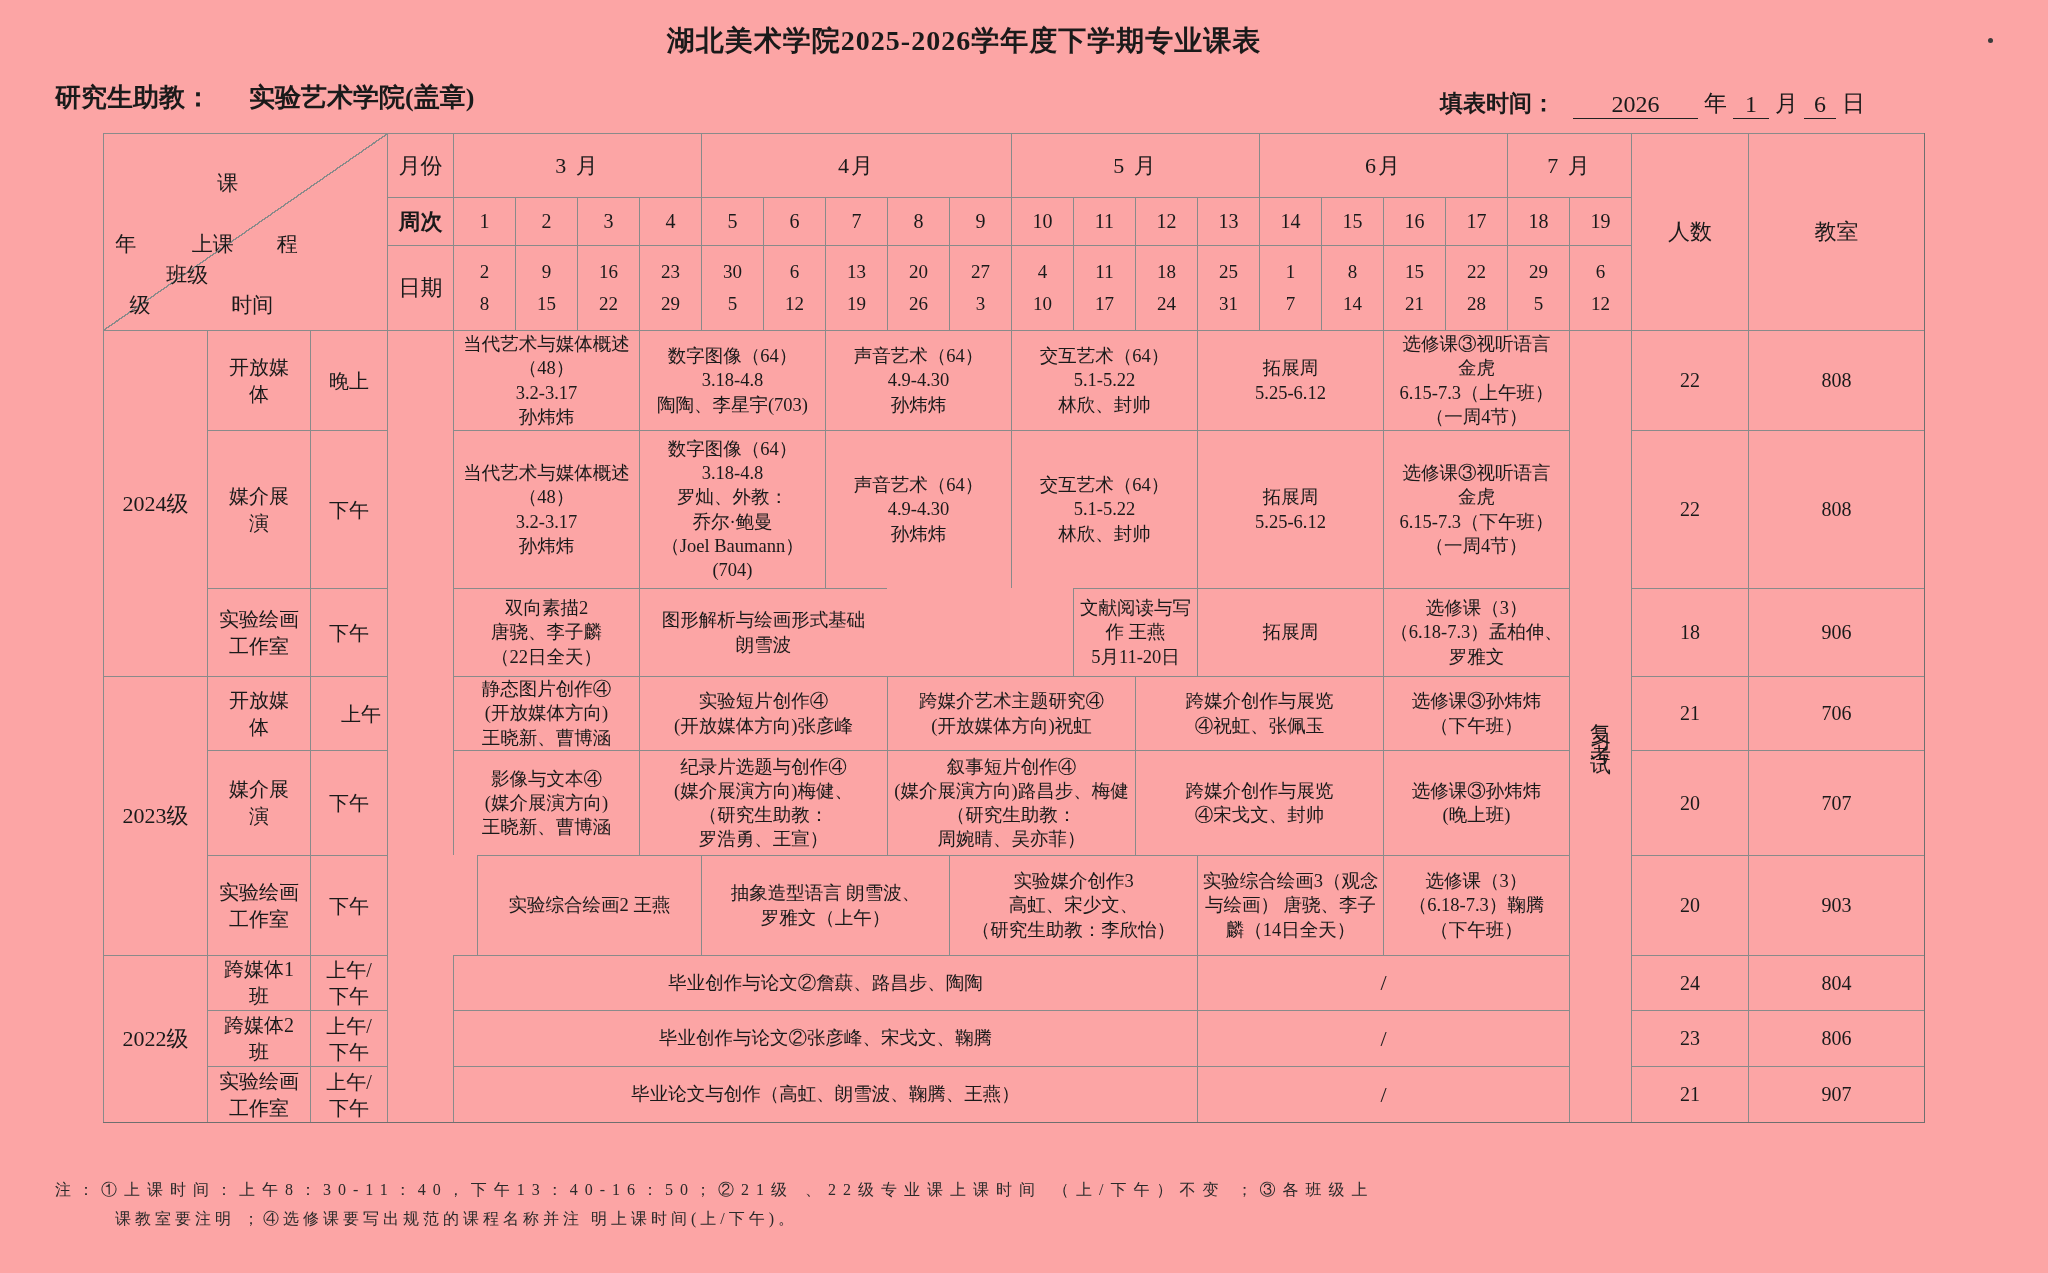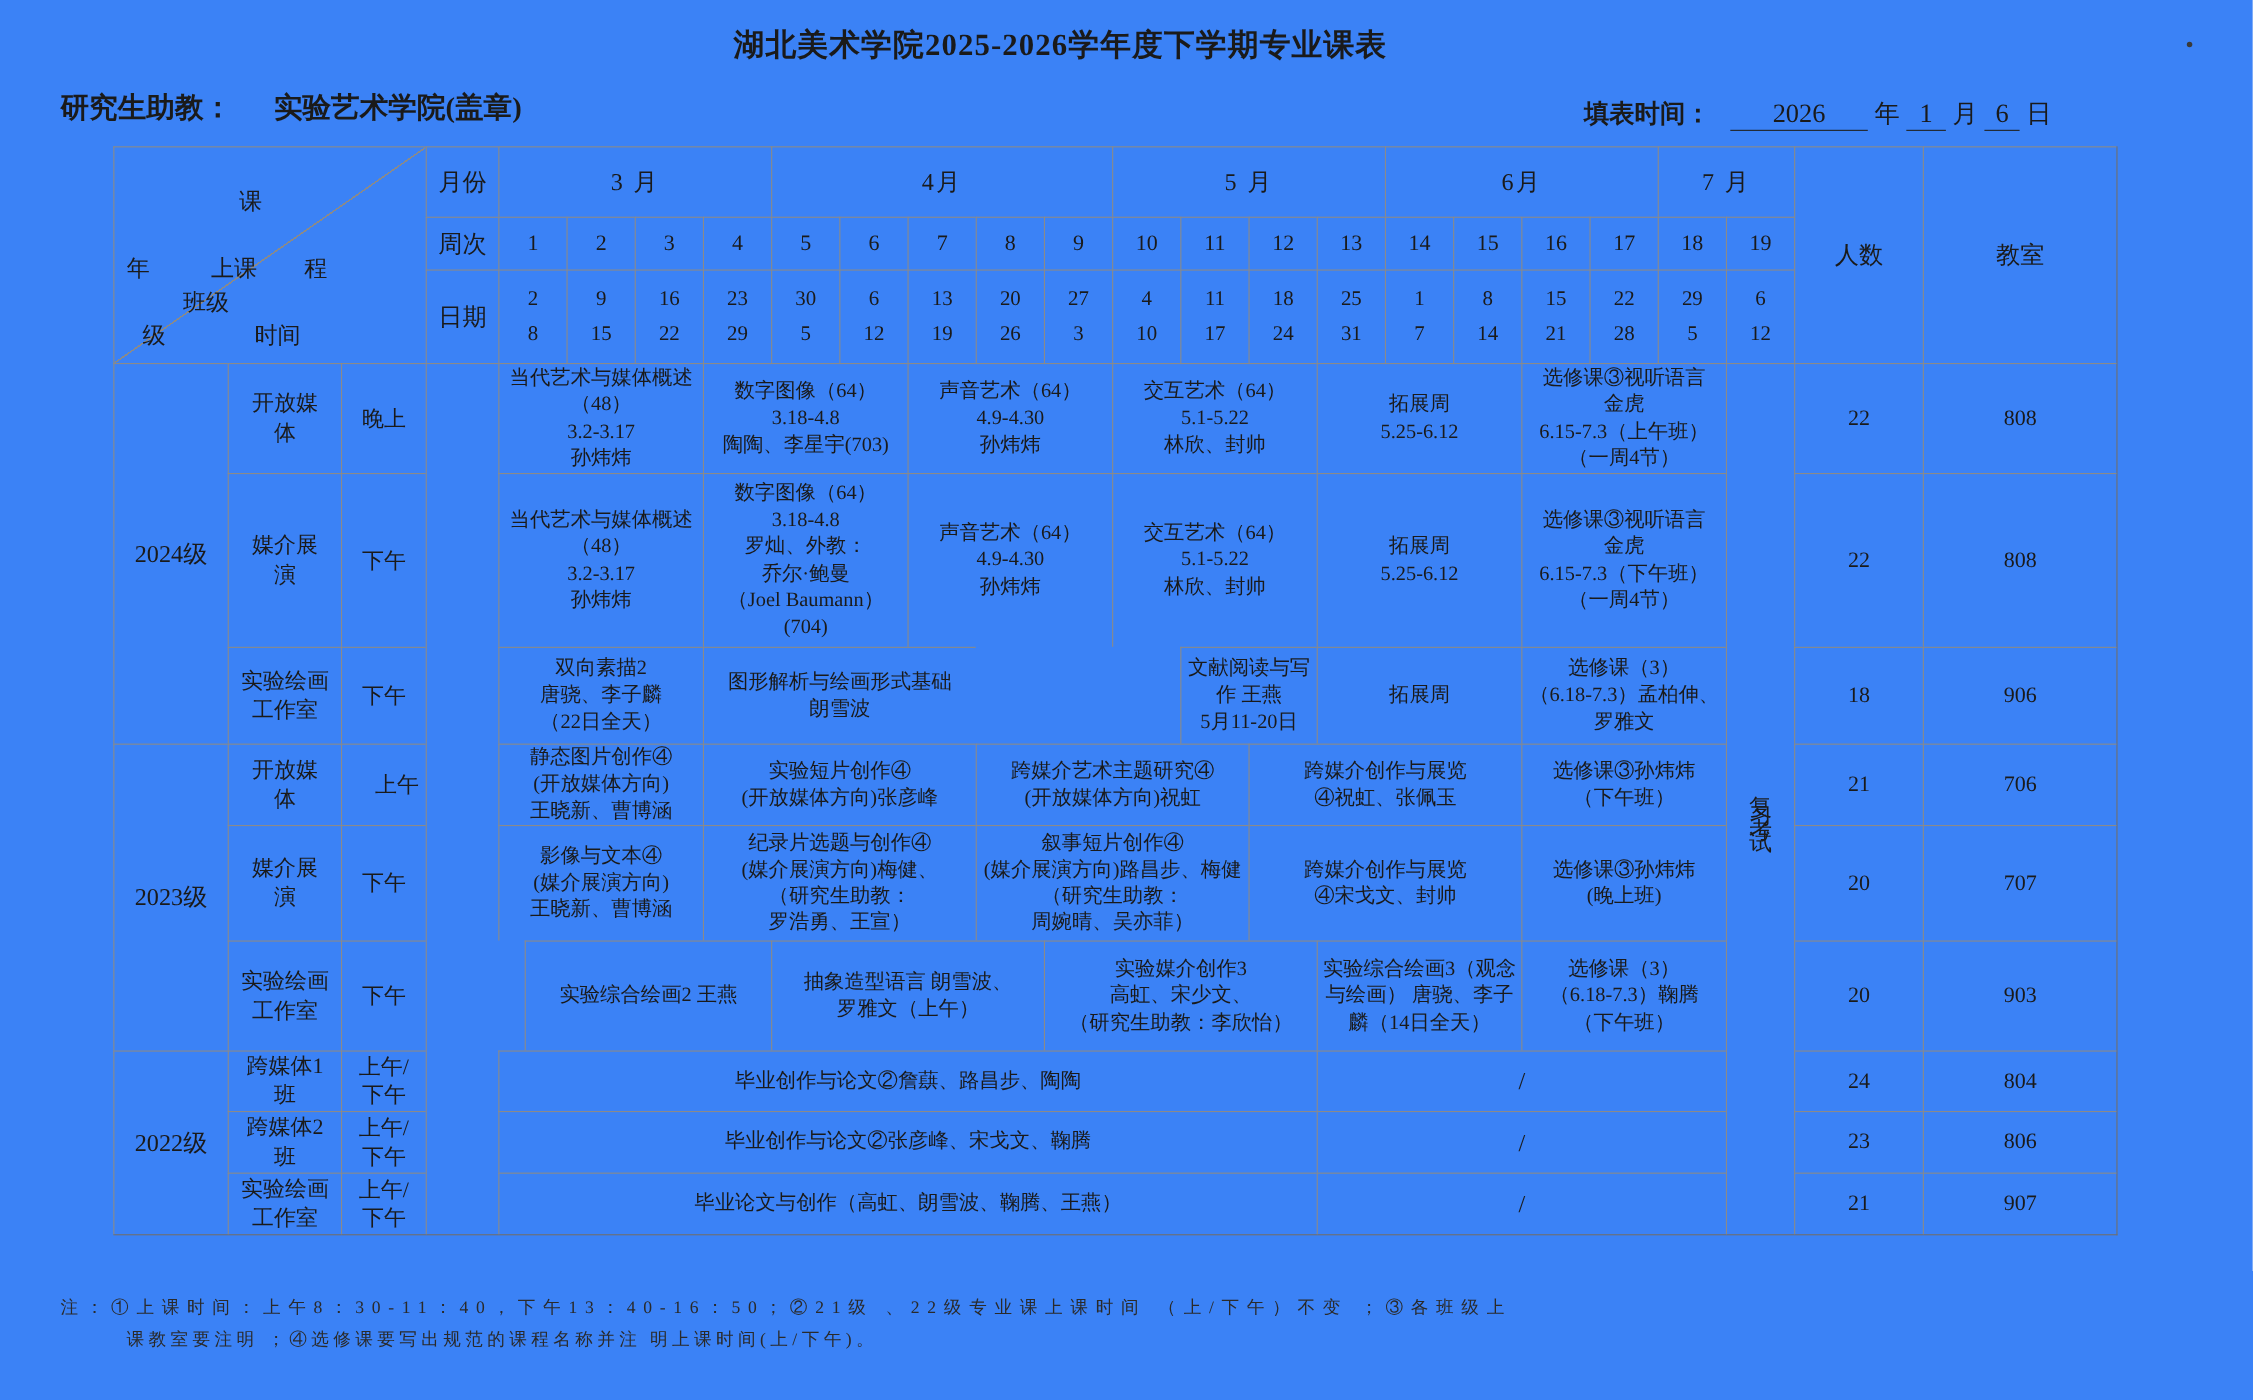--- a/index.html
+++ b/index.html
@@ -1,16 +1,16 @@
 <!DOCTYPE html>
 <html><head>
 <meta charset="utf-8">
 <style>
   html,body{margin:0;padding:0;background:#ffffff;}
-  #page{position:relative;width:2048px;height:1273px;background:#3b82f6;overflow:hidden;
+  #page{position:relative;width:2048px;height:1273px;background:#fca5a5;overflow:hidden;
         font-family:"Liberation Serif","DejaVu Serif",serif;color:#1a1a1a;}
   .title{position:absolute;left:0;right:120px;top:22px;text-align:center;
          font-size:28px;font-weight:bold;letter-spacing:1px;}
   .meta-left{position:absolute;left:55px;top:80px;font-size:26px;font-weight:bold;}
   .meta-left .unit-value{margin-left:38px;}
   .meta-right{position:absolute;left:1430px;top:88px;font-size:23px;display:flex;align-items:flex-end;}
   .meta-right .lbl{font-weight:bold;margin-right:18px;margin-left:10px;}
   .uline{display:inline-block;border-bottom:1.5px solid #222;text-align:center;font-size:24px;}
   .u-year{width:125px;}
   .u-mo{width:36px;}
@@ -79,21 +79,21 @@
     <div class="cell corner" style="grid-column:1 / span 3;grid-row:1 / span 3;">
       <span class="c-ke">课</span>
       <span class="c-nian">年</span>
       <span class="c-shangke">上课</span>
       <span class="c-cheng">程</span>
       <span class="c-banji">班级</span>
       <span class="c-ji">级</span>
       <span class="c-shijian">时间</span>
     </div>
     <div class="cell hlabel" style="grid-column:4;grid-row:1;">月份</div>
-    <div class="cell hlabel" style="grid-column:4;grid-row:2;">周次</div>
+    <div class="cell hlabel" style="grid-column:4;grid-row:2;font-weight:bold;">周次</div>
     <div class="cell hlabel" style="grid-column:4;grid-row:3;">日期</div>
     <div class="cell side" style="grid-column:24;grid-row:1 / span 3;">人数</div>
     <div class="cell side" style="grid-column:25;grid-row:1 / span 3;">教室</div>
 
     <div class="cell" style="grid-column:4;grid-row:4 / span 9;"></div>
 
     <div class="cell review" style="grid-column:23;grid-row:4 / span 9;">复习考试</div>
 
   <div class="cell month" style="grid-area: 1 / 5 / auto / span 4;">3 月</div>
       <div class="cell month" style="grid-area: 1 / 9 / auto / span 5;">4月</div>

